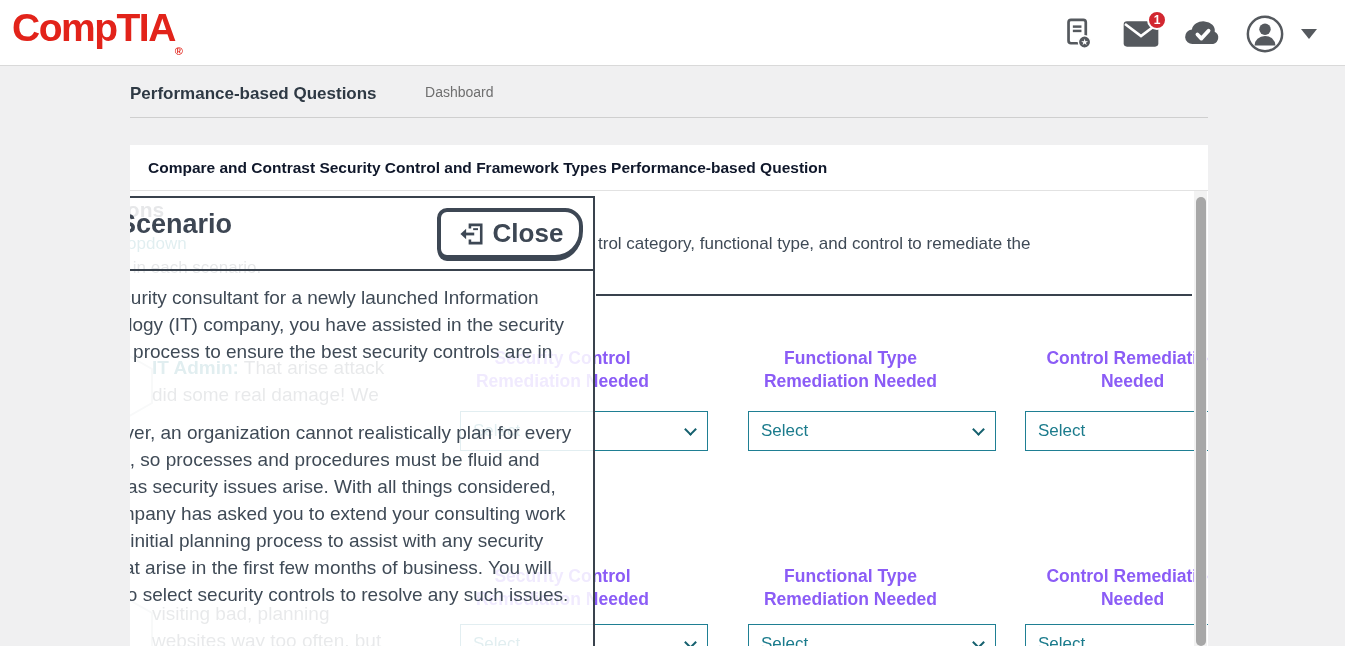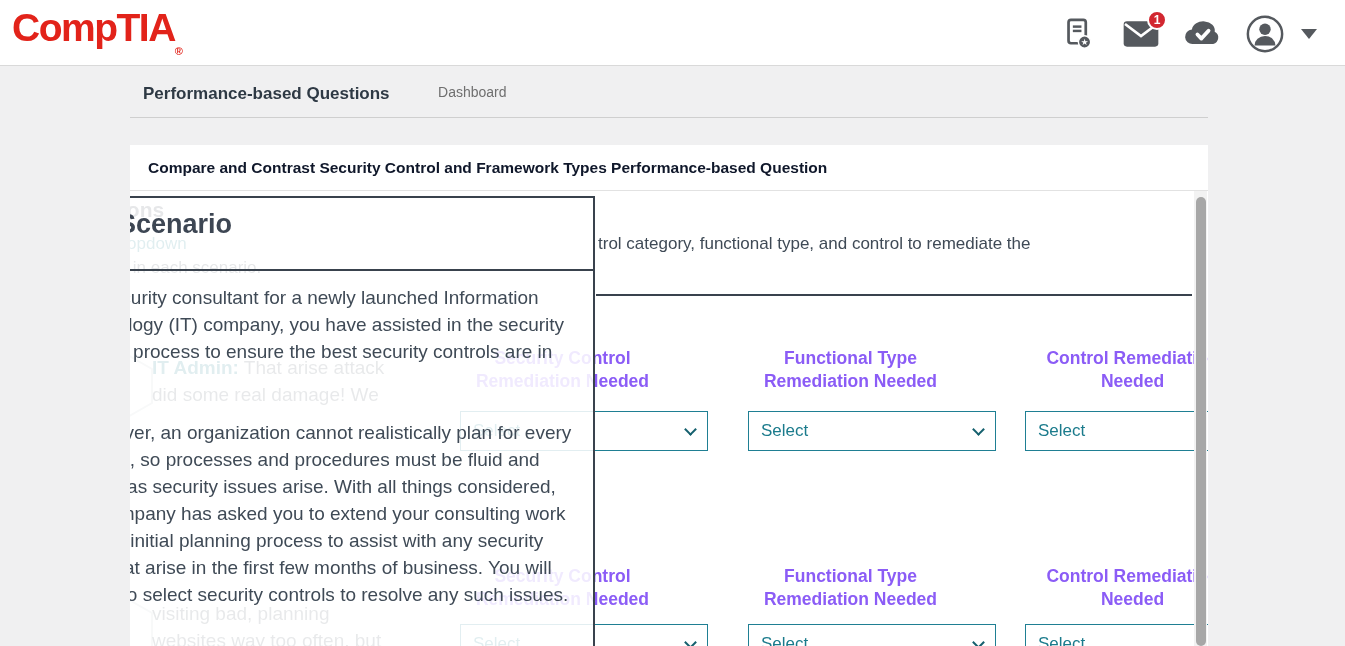--- a/index.html
+++ b/index.html
@@ -15,21 +15,21 @@
   .tb-icons { position:absolute; right:28px; top:14px; display:flex; align-items:center; gap:22px; }
   .tb-ic { position:relative; width:40px; height:40px; display:flex; align-items:center;
     justify-content:center; cursor:pointer; }
   .badge { position:absolute; top:-4px; right:-6px; min-width:20px; height:20px; border-radius:10px;
     background:#d22730; color:#fff; font-size:12px; font-weight:700; display:flex;
     align-items:center; justify-content:center; border:2px solid #fff; }
   .caret { width:0; height:0; border-left:8px solid transparent; border-right:8px solid transparent;
     border-top:10px solid #55595e; margin-left:-6px; }
 
   
-  .page-head { position:absolute; left:143px; top:84px; width:1078px; }
+  .page-head { position:absolute; left:130px; top:84px; width:1078px; }
   .page-title { display:inline-block; font-size:17px; font-weight:700; color:#2e3944; }
   .crumb { display:inline-block; margin-left:44px; font-size:14px; color:#6f6f6f; vertical-align:2px; }
   .page-head-rule { position:absolute; left:130px; top:117px; width:1078px; height:1px; background:#cfcfcf; }
 
   
   .card { position:absolute; left:130px; top:145px; width:1078px; height:501px;
     background:#ffffff; overflow:hidden; }
   .card-title { position:absolute; left:18px; top:14px; font-size:15.5px; font-weight:700; color:#0f172a; }
   .card-title-rule { position:absolute; left:0; top:45px; width:1078px; height:1px; background:#e2e2e2; }
   .card-body { position:absolute; left:0; top:46px; width:1078px; height:455px; overflow:hidden; }
@@ -173,20 +173,29 @@
       <span class="sel-txt">Select</span>
 
     </div>
 
     <div class="sb-track">
       <div class="sb-thumb"></div>
     </div>
 
     <div class="modal">
       <div class="modal-title">Scenario</div>
+      <div class="close-btn">
+        <svg width="28" height="28" viewBox="0 0 26 26">
+          <path d="M12 8 V4.5 h10.5 v17 H12 V18" fill="none" stroke="#3d4754" stroke-width="2.4"></path>
+          <line x1="15" y1="8.5" x2="19.5" y2="8.5" stroke="#3d4754" stroke-width="1.8"></line>
+          <line x1="7.5" y1="13" x2="16" y2="13" stroke="#3d4754" stroke-width="2.6"></line>
+          <path d="M8.5 8.2 L3.2 13 L8.5 17.8 z" fill="#3d4754"></path>
+        </svg>
+        <span class="close-txt">Close</span>
+      </div>
       <div class="modal-rule"></div>
 
       <div class="scen-line" style="left:33px;  top:89px;">As a security consultant for a newly launched Information</div>
       <div class="scen-line" style="left:42px;  top:116px;">Technology (IT) company, you have assisted in the security</div>
       <div class="scen-line" style="left:31px;  top:143px;">planning process to ensure the best security controls are in</div>
 
       <div class="scen-line" style="left:51px;  top:224px;">However, an organization cannot realistically plan for every</div>
       <div class="scen-line" style="left:33px;  top:251px;">scenario, so processes and procedures must be fluid and</div>
       <div class="scen-line" style="left:25px;  top:278px;">adjusted as security issues arise. With all things considered,</div>
       <div class="scen-line" style="left:42px;  top:305px;">the company has asked you to extend your consulting work</div>

